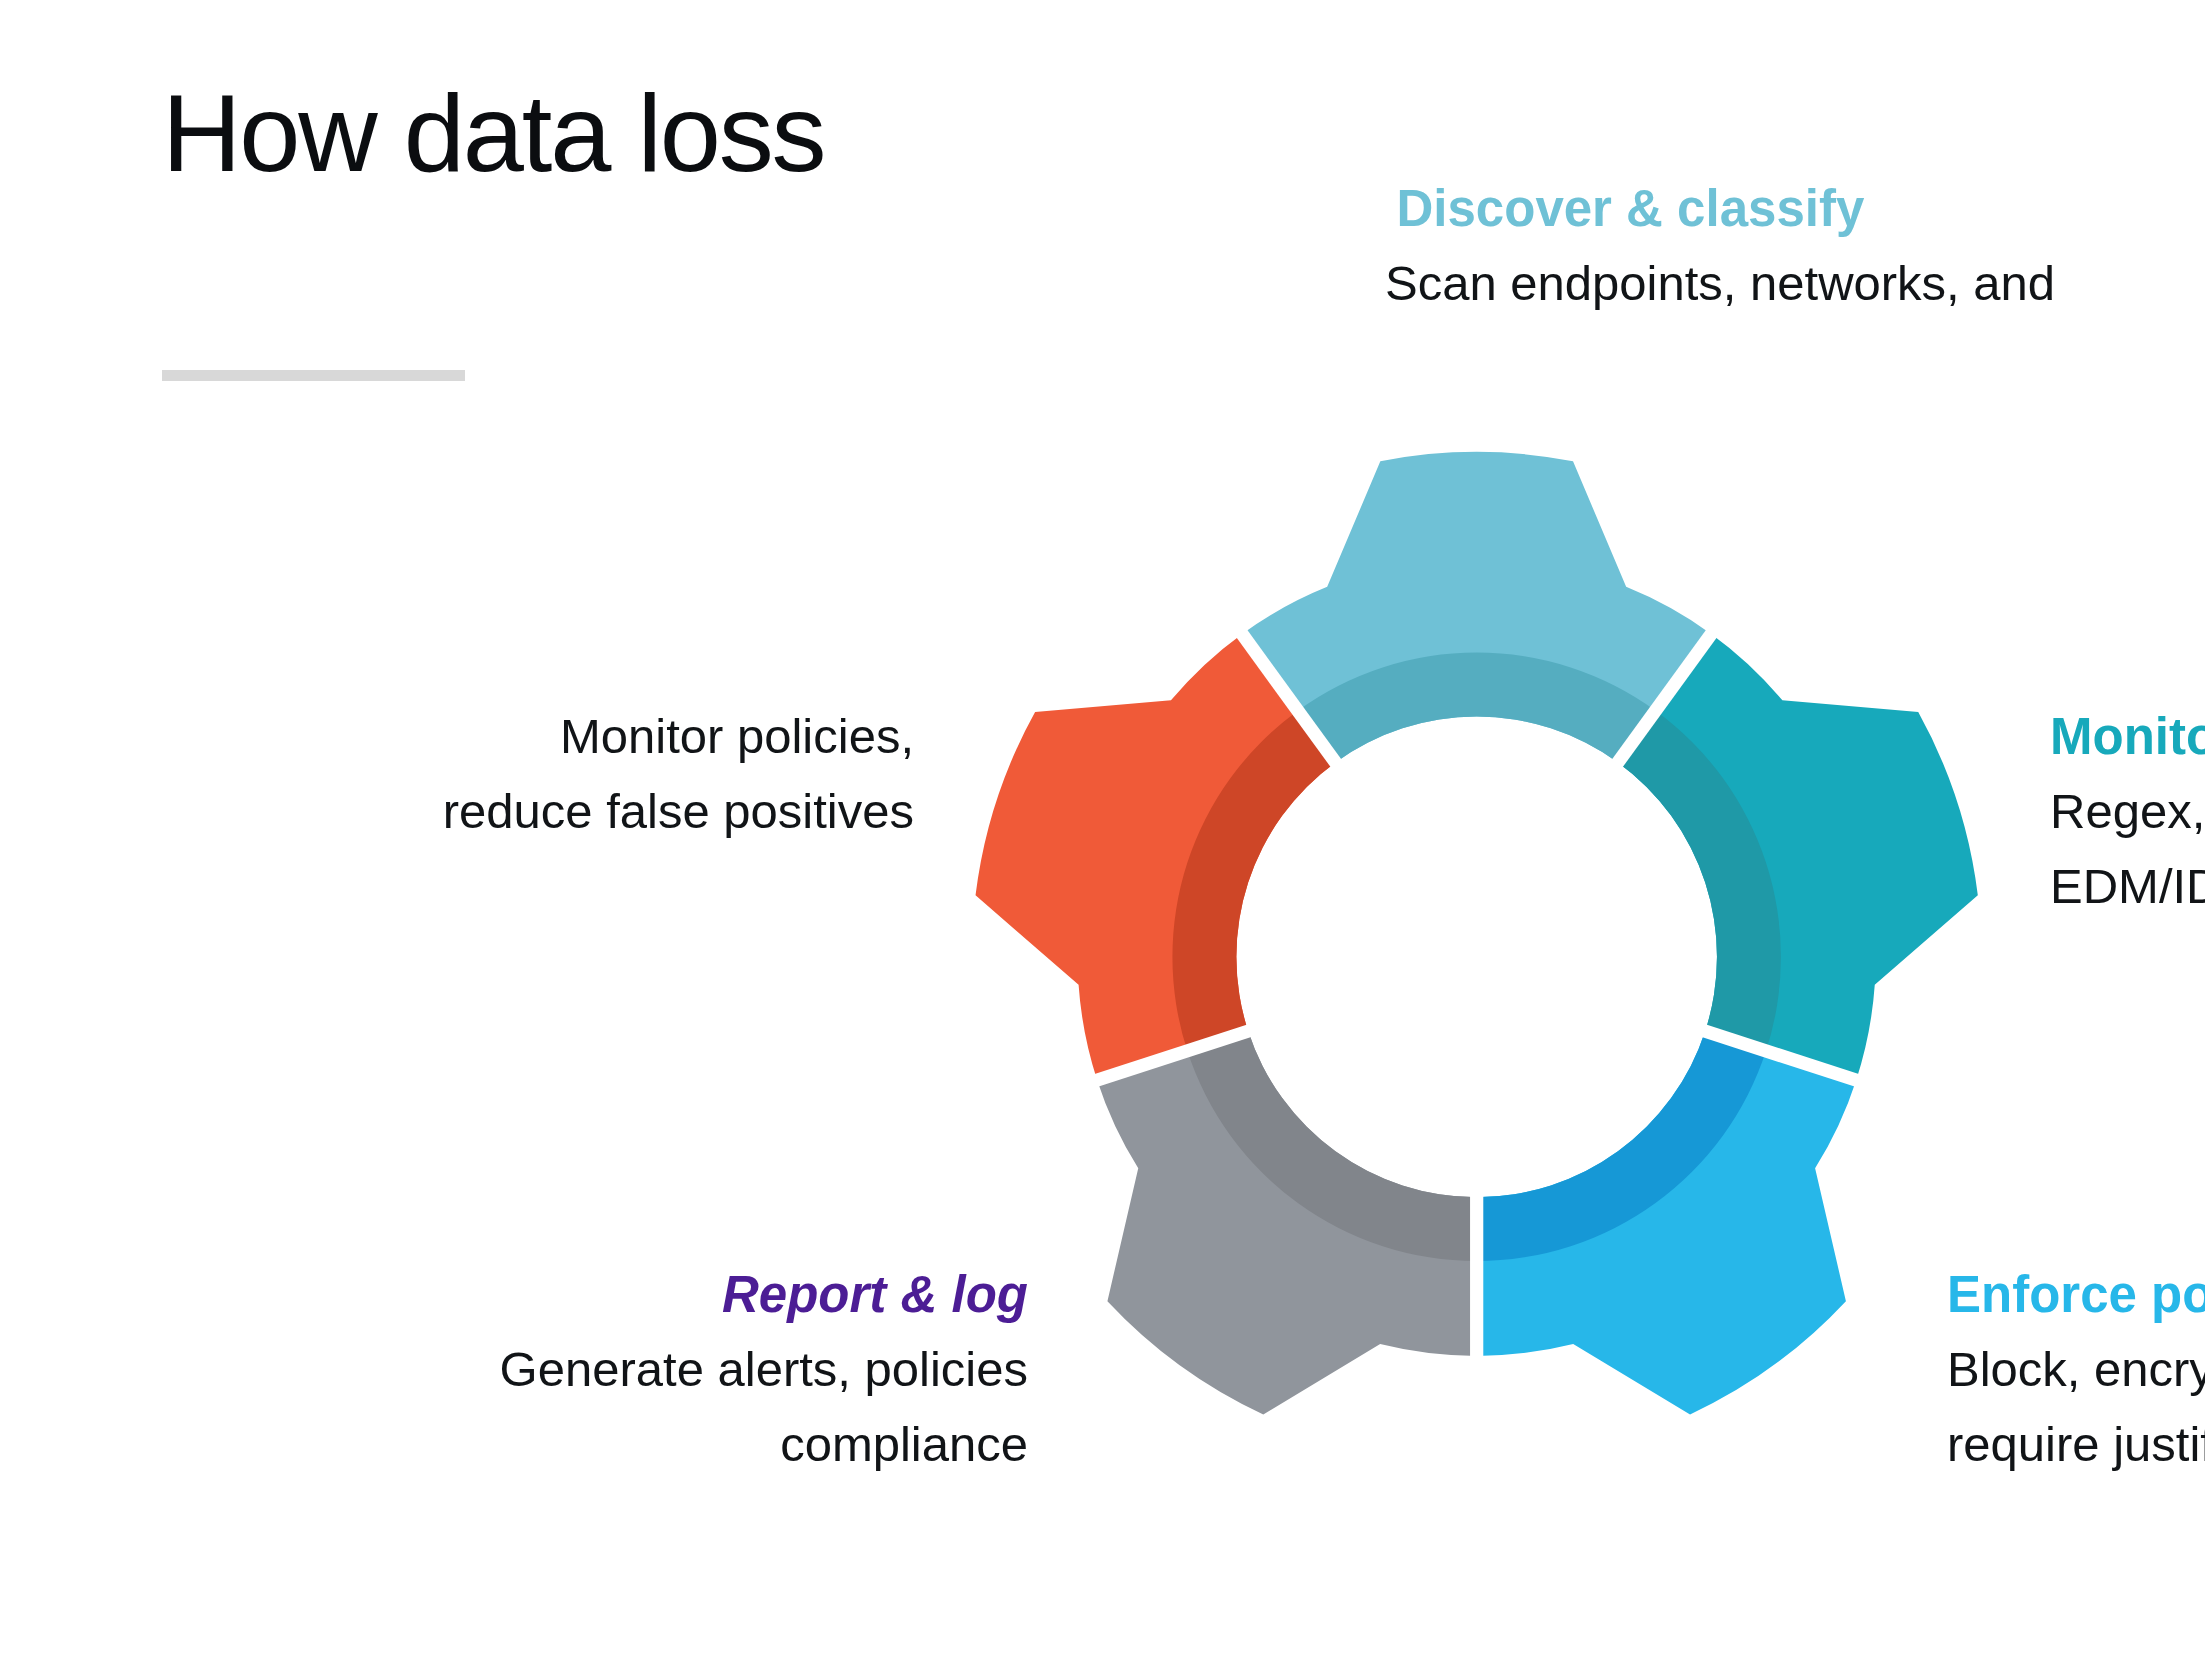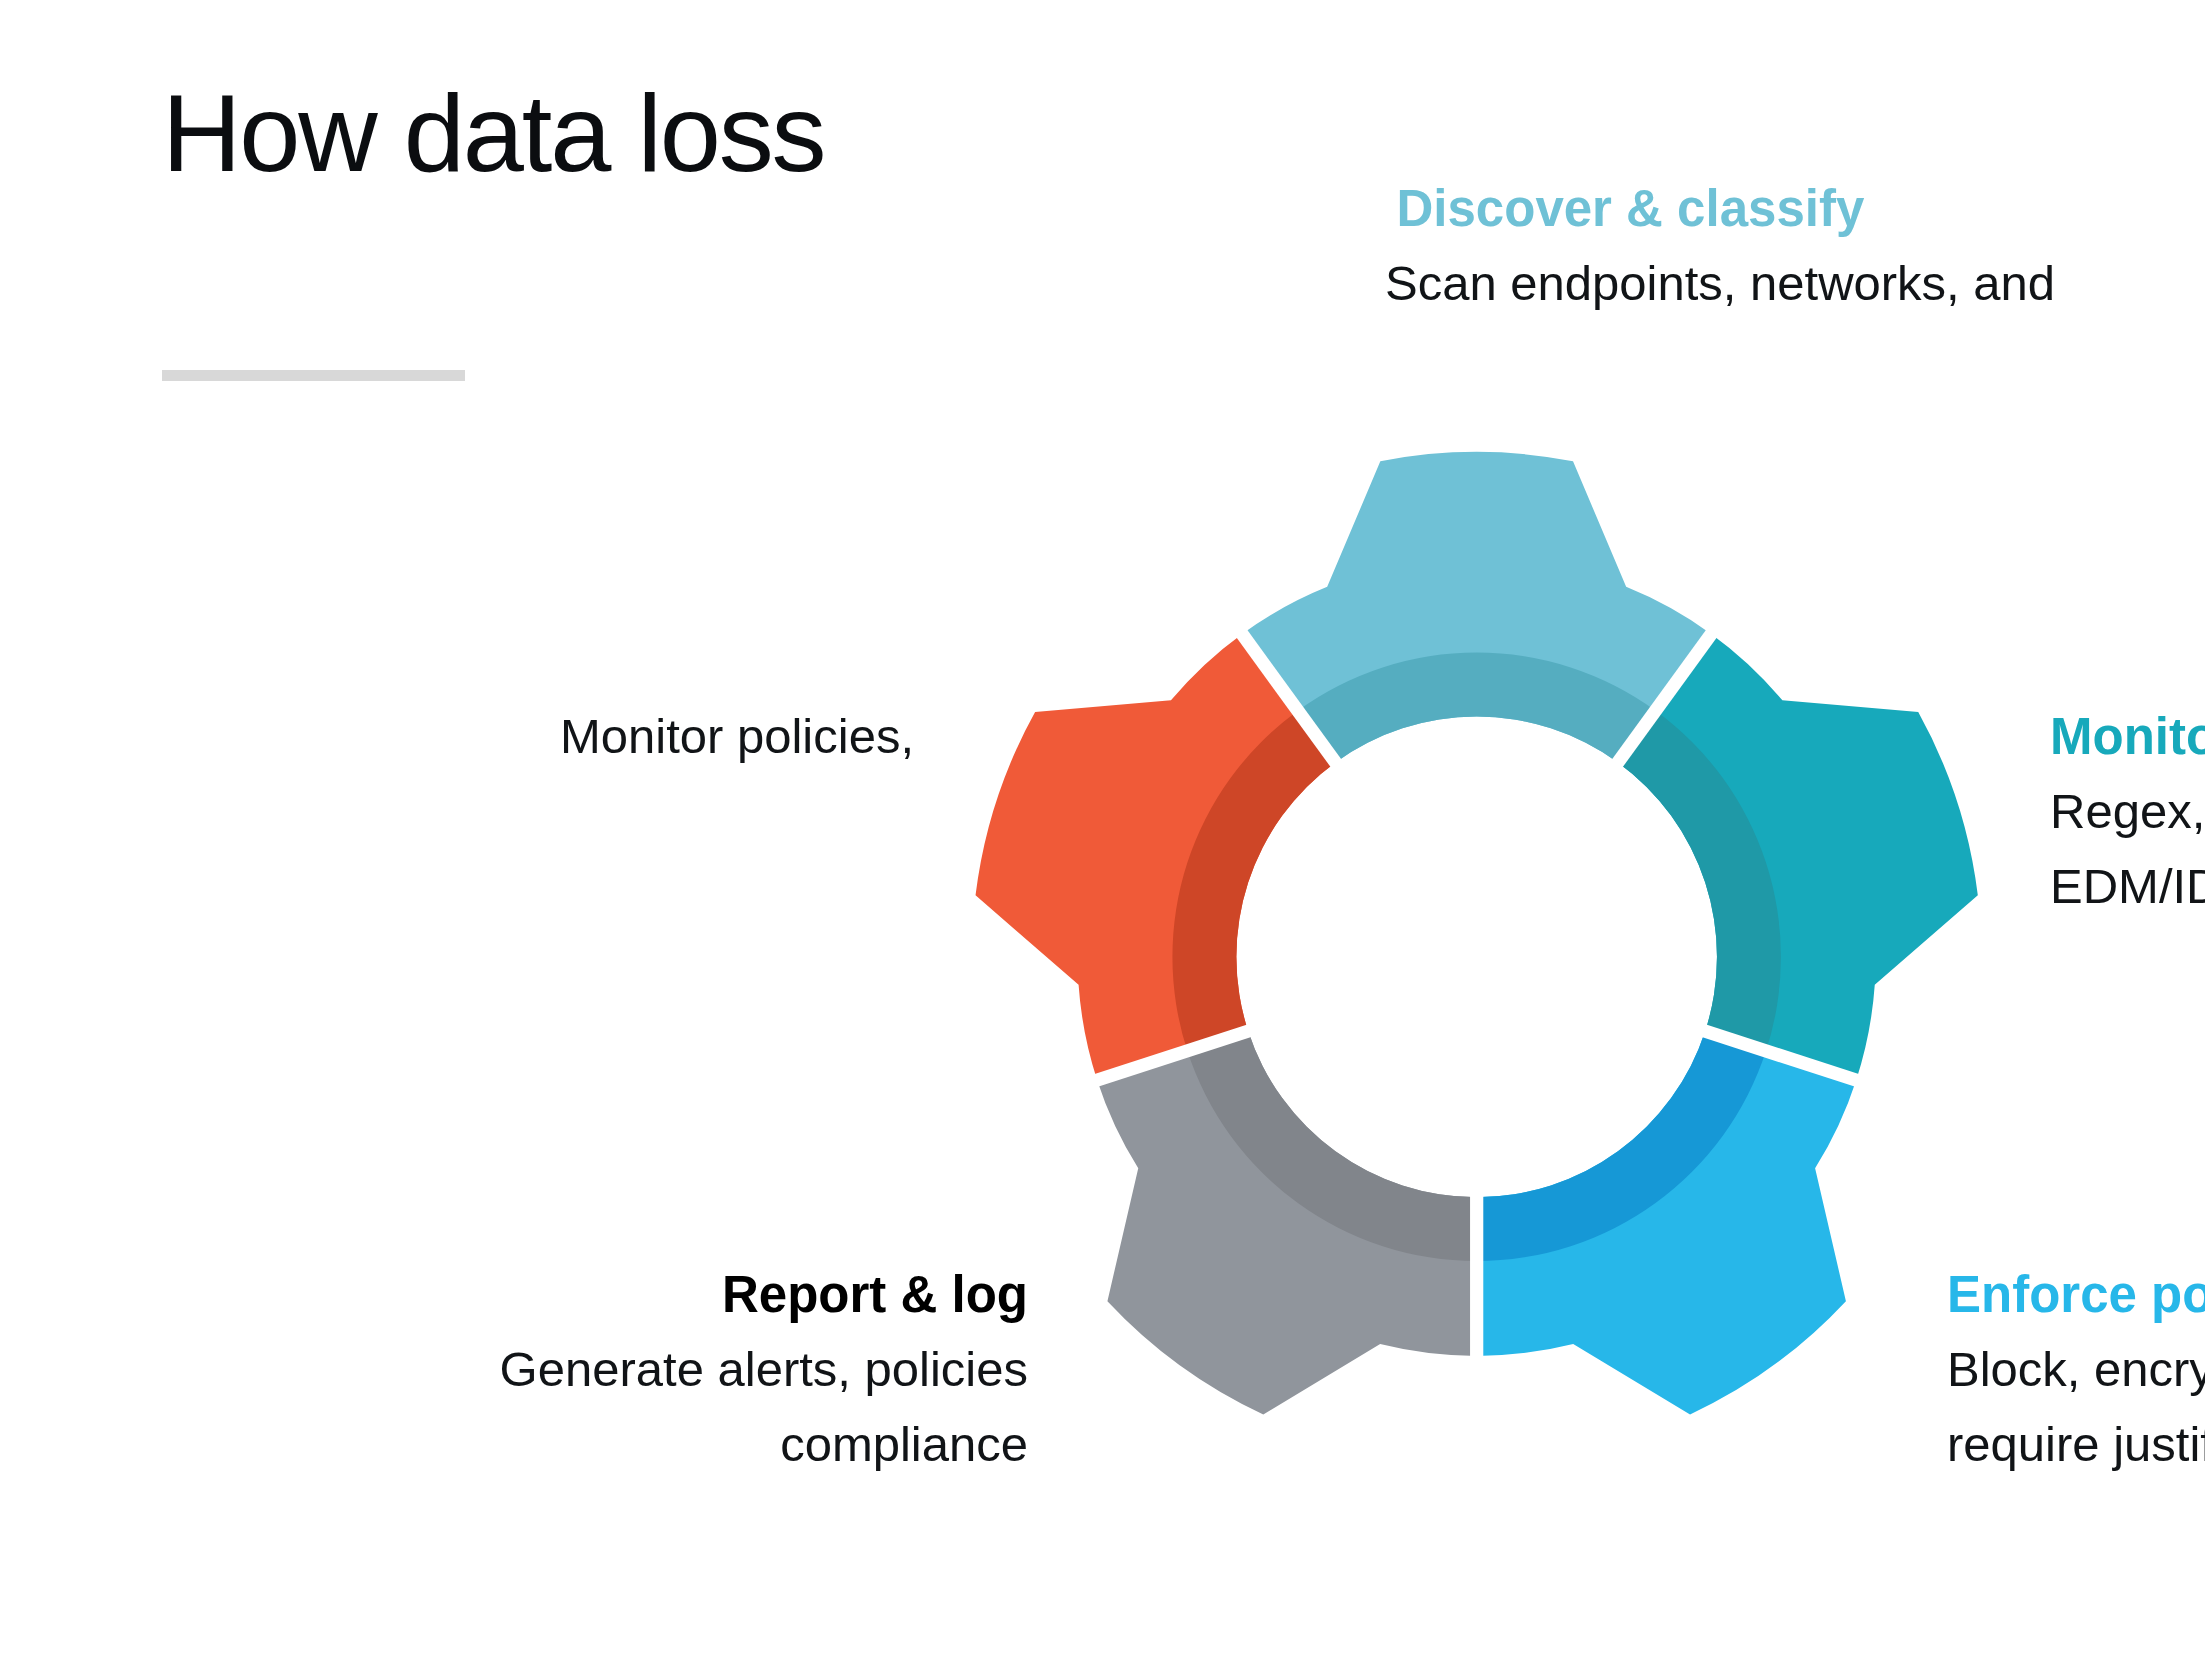--- a/index.html
+++ b/index.html
@@ -67,27 +67,28 @@
 
   <div class="step step-enforce">
     <div class="step-label" style="color: rgb(39, 183, 233);">Enforce policy</div>
     <div class="step-desc">
       <div>Block, encrypt, quarantine,</div>
       <div>require justification</div>
     </div>
   </div>
 
   <div class="step step-report">
-    <div class="step-label" style="color: #000000;">Report &amp; log</div>
+    <div class="step-label" style="color: #4c1d95; font-style: italic;">Report &amp; log</div>
     <div class="step-desc">
       <div>Generate alerts, policies</div>
       <div>compliance</div>
     </div>
   </div>
 
   <div class="step step-refine">
     <div class="step-desc">
       <div>Monitor policies,</div>
+      <div>reduce false positives</div>
     </div>
   </div>
 
 </div>
 
 
 </body></html>

